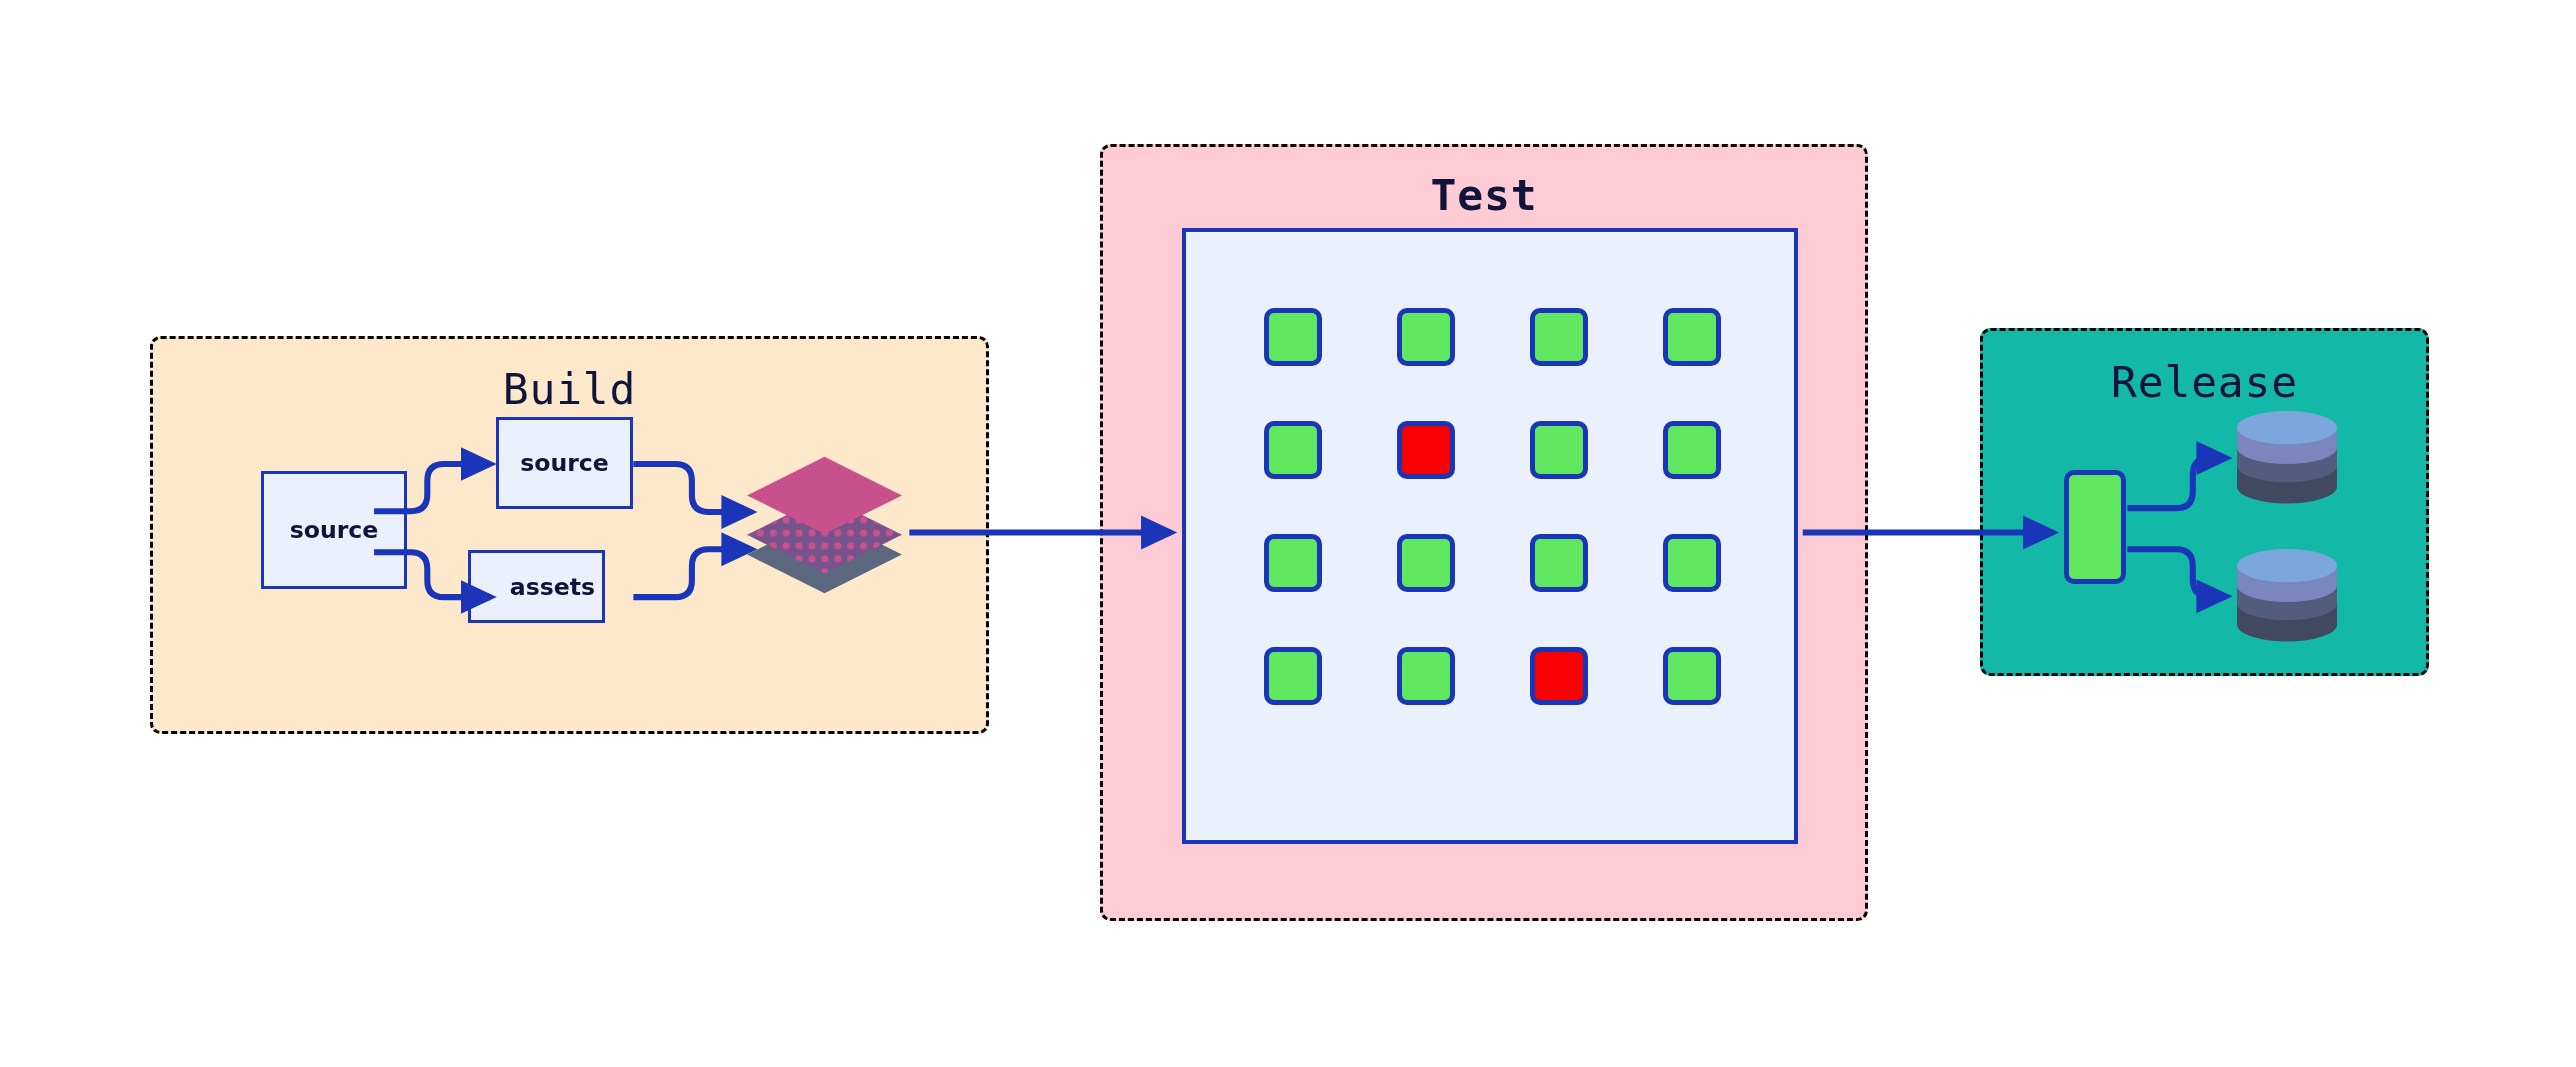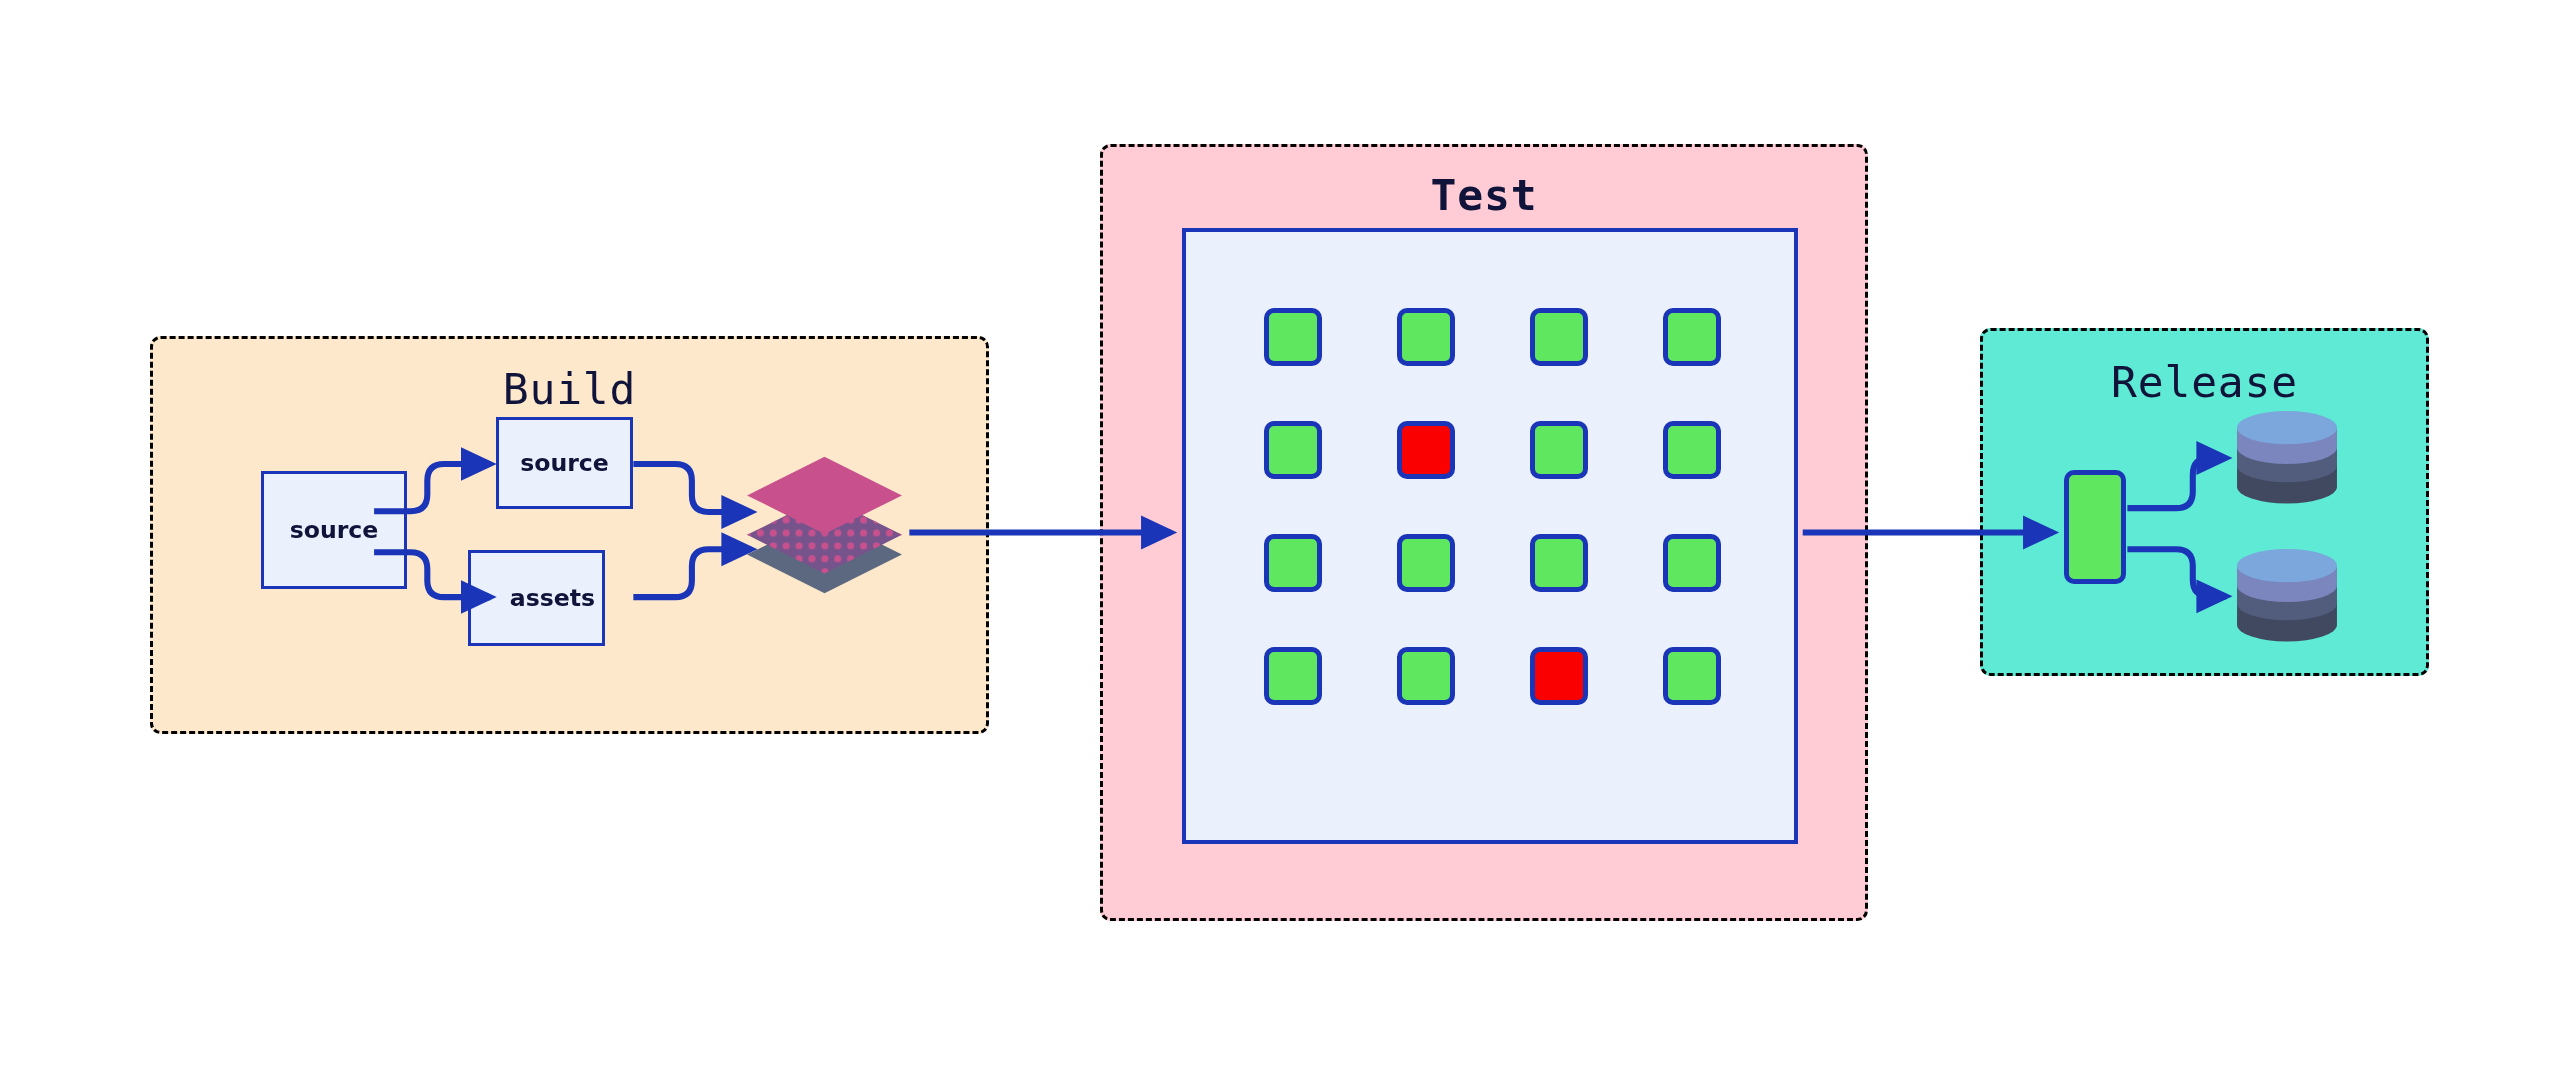--- a/index.html
+++ b/index.html
@@ -52,41 +52,41 @@
   #zone-test {
     left: 1100px; top: 144px;
     width: 768px; height: 777px;
     background: #FFCBD4;
   }
   #zone-test .zone-title { top: 23px; font-weight: bold; }
 
   #zone-release {
     left: 1980px; top: 328px;
     width: 449px; height: 348px;
-    background: #5eead4;
+    background: #14b8a6;
   }
   #zone-release .zone-title { top: 26px; }
 
   
   .node-box {
     position: absolute;
     background: #EAF0FC;
     border: 3.8px solid #1A35B8;
     box-sizing: border-box;
     display: flex;
     align-items: center;
     justify-content: center;
     font-family: "DejaVu Sans", sans-serif;
     font-weight: bold;
     font-size: 23.6px;
     color: #11143a;
   }
   #node-source { left: 240px; top: 471px; width: 146px; height: 118px; margin-left: 21px; }
   #node-linked { left: 496px; top: 417px; width: 137px; height: 92px; }
-  #node-assets { left: 468px; top: 550px; width: 137px; height: 96px; padding-left: 32px; }
+  #node-assets { left: 468px; top: 550px; width: 137px; height: 73px; padding-left: 32px; }
 
   
   #test-panel {
     position: absolute;
     left: 1182px; top: 228px;
     width: 616px;  height: 616px;
     background: #EAF0FC;
     border: 4.6px solid #1A35B8;
     box-sizing: border-box;
   }

